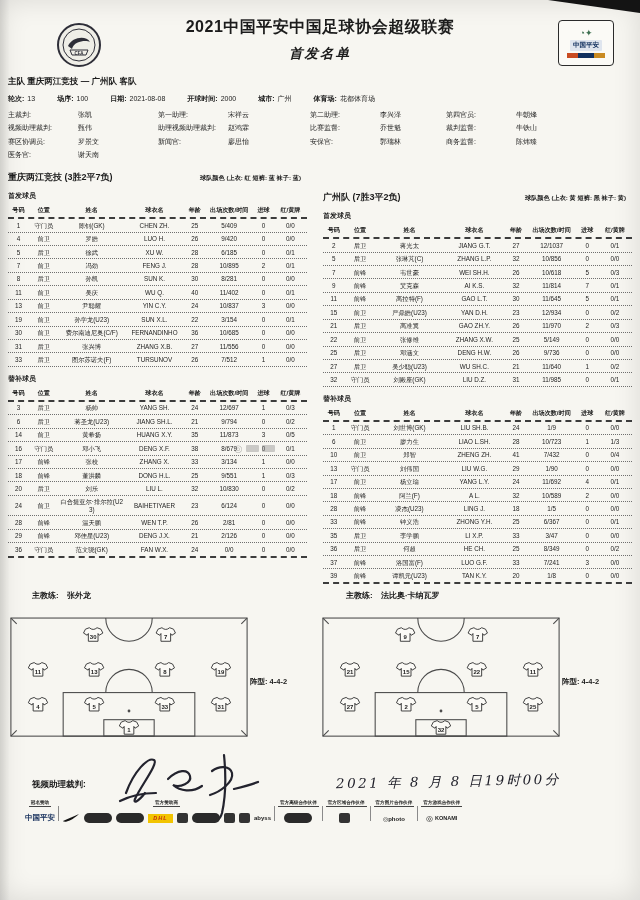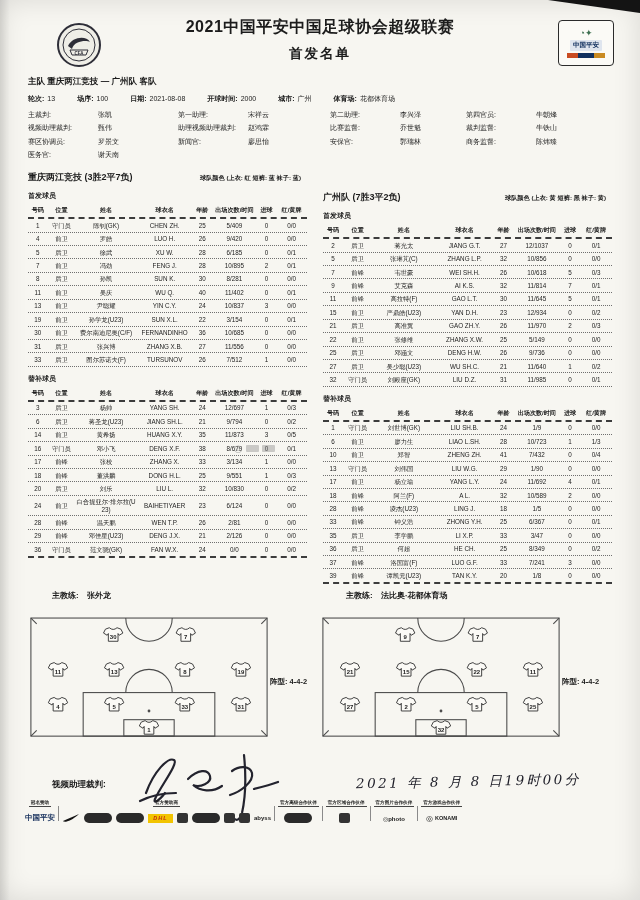--- a/index.html
+++ b/index.html
@@ -2,28 +2,28 @@
 <html><head>
 <meta charset="utf-8">
 <style>
   html,body{margin:0;padding:0;}
   body{width:640px;height:900px;background:#b9b7b2;font-family:"Liberation Sans","DejaVu Sans",sans-serif;}
   .paper{position:relative;width:640px;height:900px;background:#f7f6f1;overflow:hidden;color:#1c1c1c;box-shadow:inset 0 0 28px rgba(0,0,0,.12);}
   .corner-tr{position:absolute;top:0;right:0;width:92px;height:13px;background:#141414;clip-path:polygon(0 0,100% 0,100% 100%);}
   .edge-l{position:absolute;left:0;top:0;bottom:0;width:10px;background:linear-gradient(to right,rgba(0,0,0,.10),rgba(0,0,0,0));}
 
   .title{padding-top:17px;text-align:center;font-size:16px;font-weight:bold;letter-spacing:.5px;}
-  .subtitle{text-align:center;font-size:13.5px;font-weight:bold;margin-top:7px;letter-spacing:2px;}
+  .subtitle{text-align:center;font-size:13.5px;font-weight:bold;margin-top:7px;letter-spacing:2px;font-style:italic;}
   .crest{position:absolute;left:56px;top:22px;}
   .sponsorbox{position:absolute;right:26px;top:20px;width:54px;height:44px;border:1.3px solid #2b2b2b;border-radius:4px;background:#fbfaf6;display:flex;flex-direction:column;align-items:center;justify-content:center;gap:2px;}
   .sponsorbox .sb-ic{font-size:9px;color:#3c6e4f;line-height:1;}
   .sponsorbox .sb-tx{font-size:6.5px;font-weight:bold;color:#11305e;background:#dfe5ee;padding:1px 3px;border-radius:1px;white-space:nowrap;}
   .sponsorbox .sb-bar{width:38px;height:5px;background:linear-gradient(90deg,#c94b22 0 30%,#11305e 30% 70%,#c98a22 70% 100%);}
 
-  .inner{padding:0 28px;}
+  .inner{padding:0 8px;}
   .teamline{font-size:8.5px;font-weight:bold;margin-top:13px;}
   .infobar{display:flex;margin-top:6px;font-size:7px;}
   .infobar .pair{margin-right:22px;white-space:nowrap;}
   .infobar .pair:last-child{margin-right:0;}
   .infobar .lab{font-weight:bold;margin-right:3px;}
   .officials{margin-top:4px;}
   .orow{display:grid;grid-template-columns:150px 152px 136px auto;font-size:7px;line-height:1.9;}
   .orow .pair{display:flex;}
   .orow .lab{min-width:64px;padding-right:6px;white-space:nowrap;}
   .orow .val{white-space:nowrap;}
@@ -694,21 +694,21 @@
       </div>
     </div>
 
     <div class="coachrow">
       <div class="coach coach-l">
         <span class="cl">主教练:</span>
         <span>张外龙</span>
       </div>
       <div class="coach coach-r">
         <span class="cl">主教练:</span>
-        <span>法比奥·花都体育场</span>
+        <span>法比奥·卡纳瓦罗</span>
       </div>
     </div>
 
     <div class="pitchrow">
       <div class="pitchcol">
         <svg class="pitch" width="242" height="134" viewBox="0 0 250 134">
             <g stroke="#4a4a4a" stroke-width="1.1" fill="none">
               <rect x="3" y="3" width="244" height="122"></rect>
               <path d="M101,3 A24,24 0 0 0 149,3"></path>
               <rect x="57" y="80" width="136" height="45"></rect>

